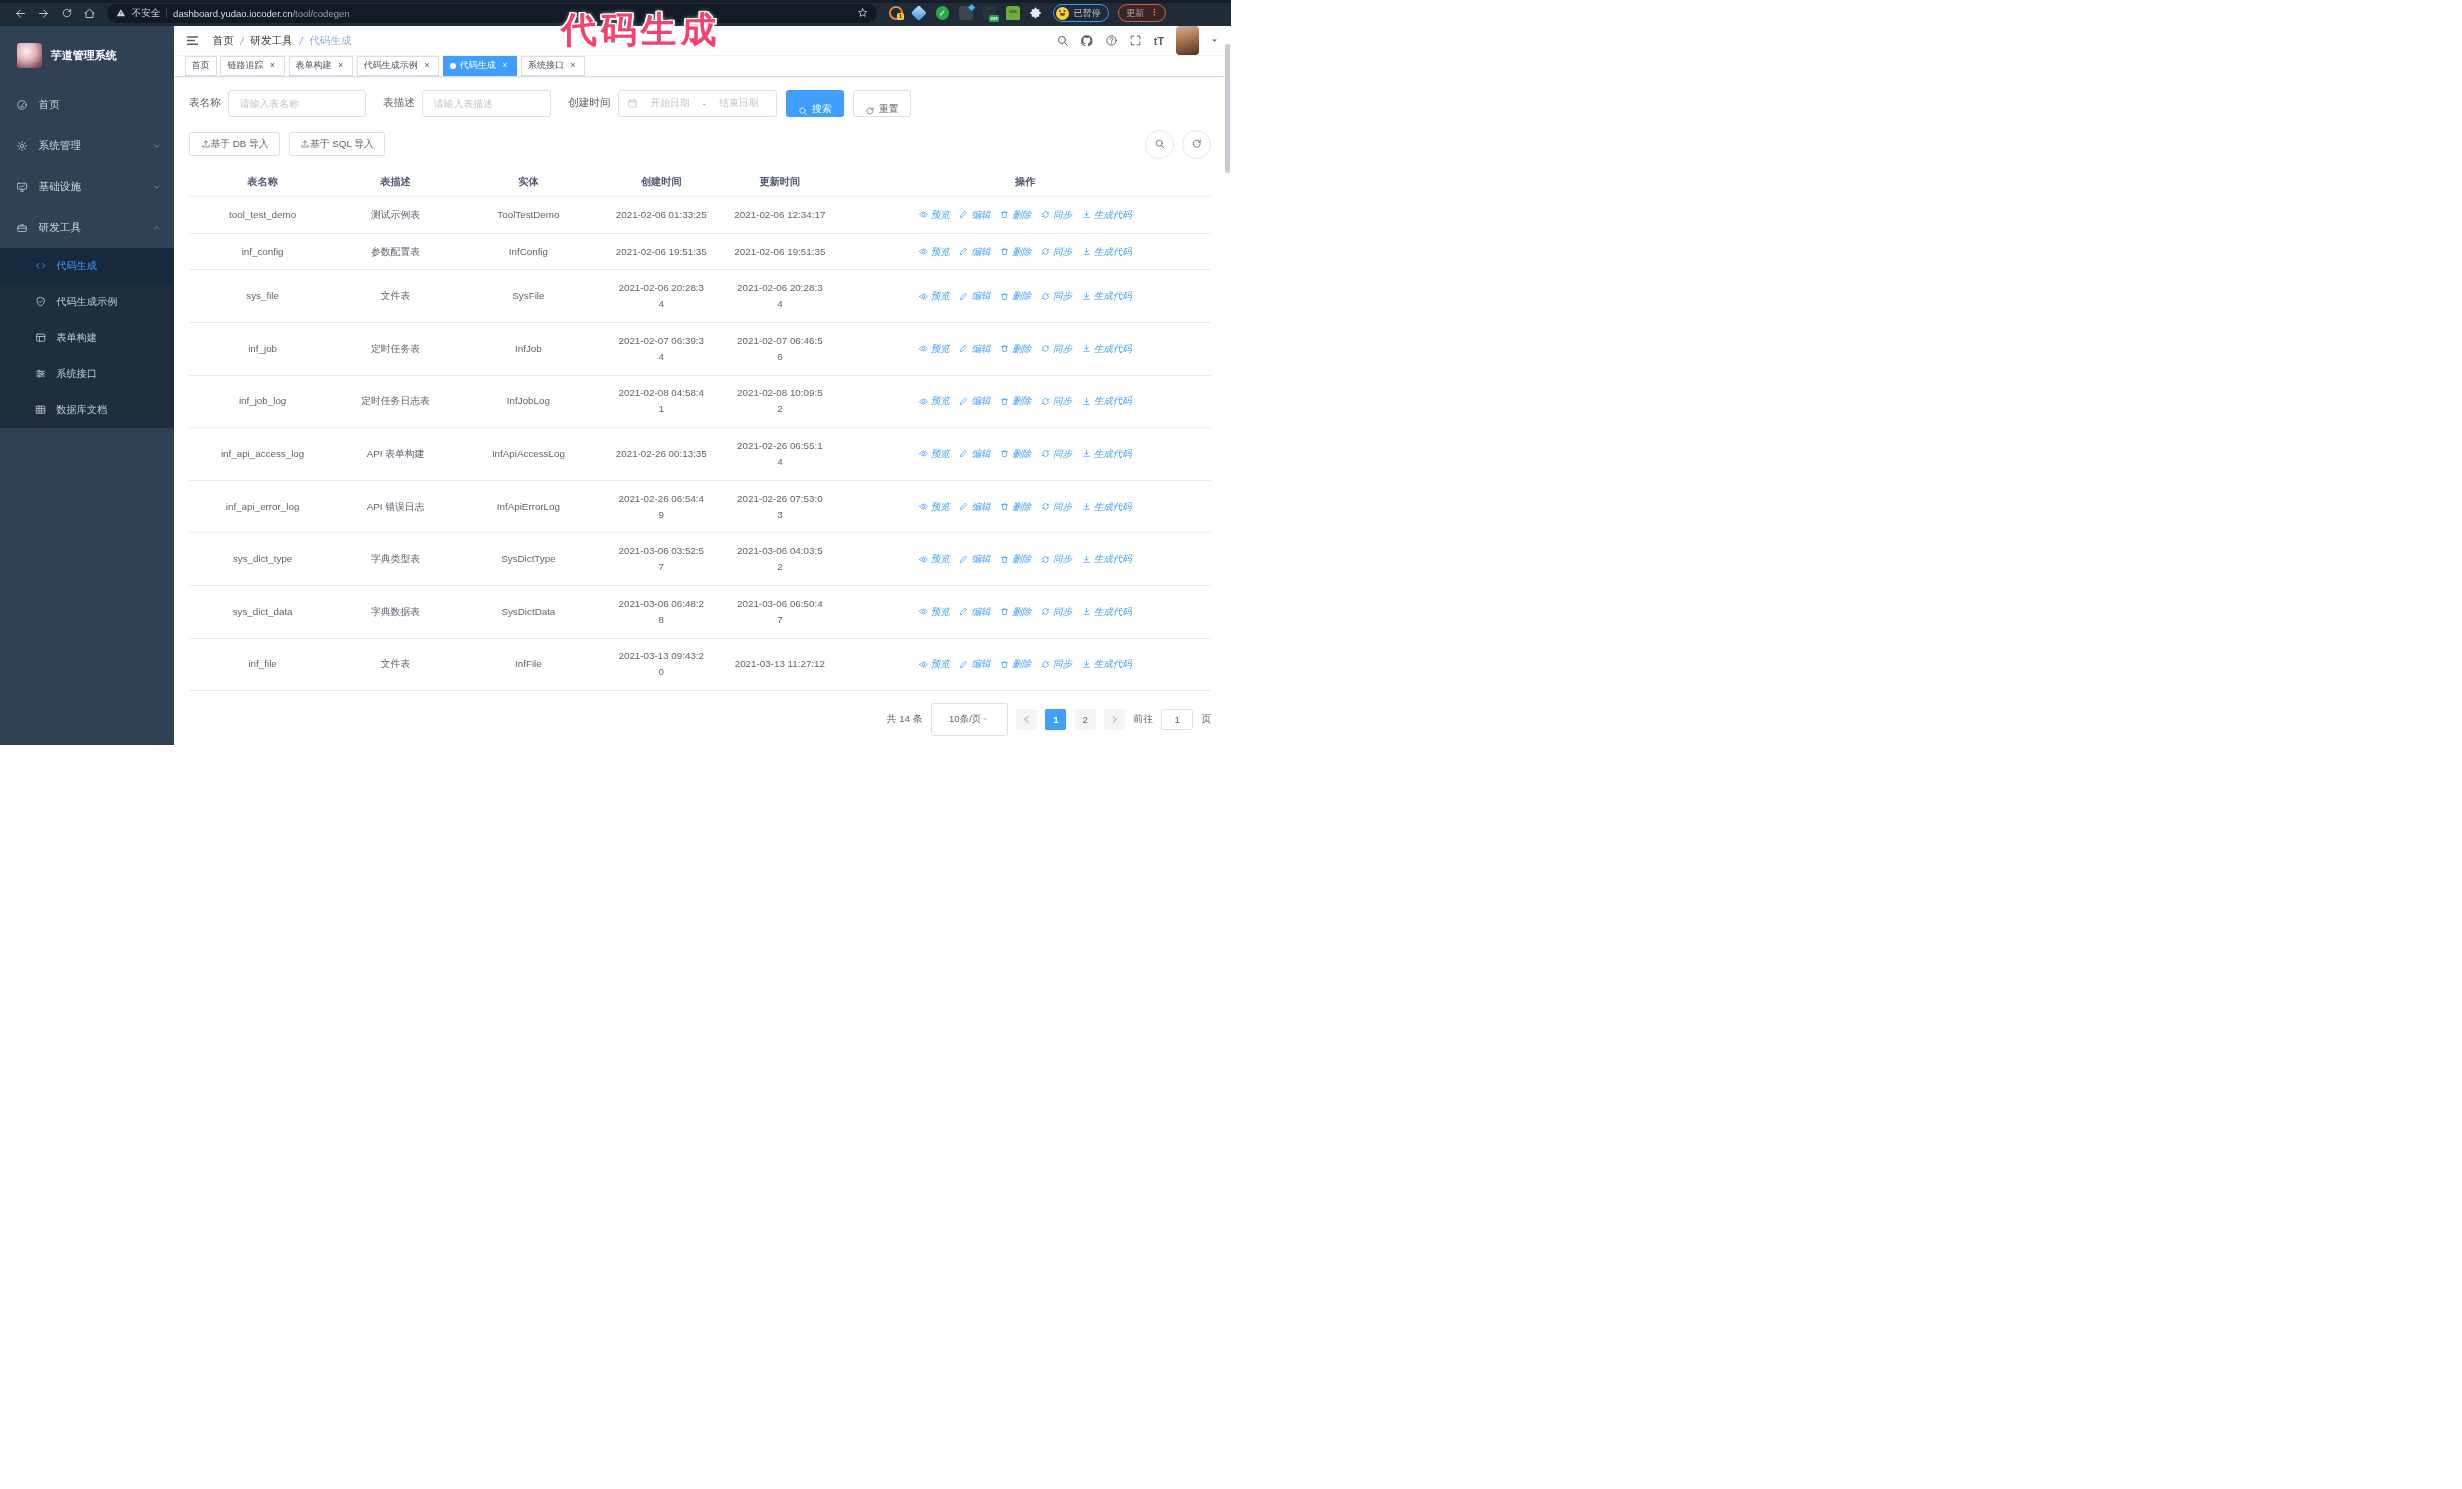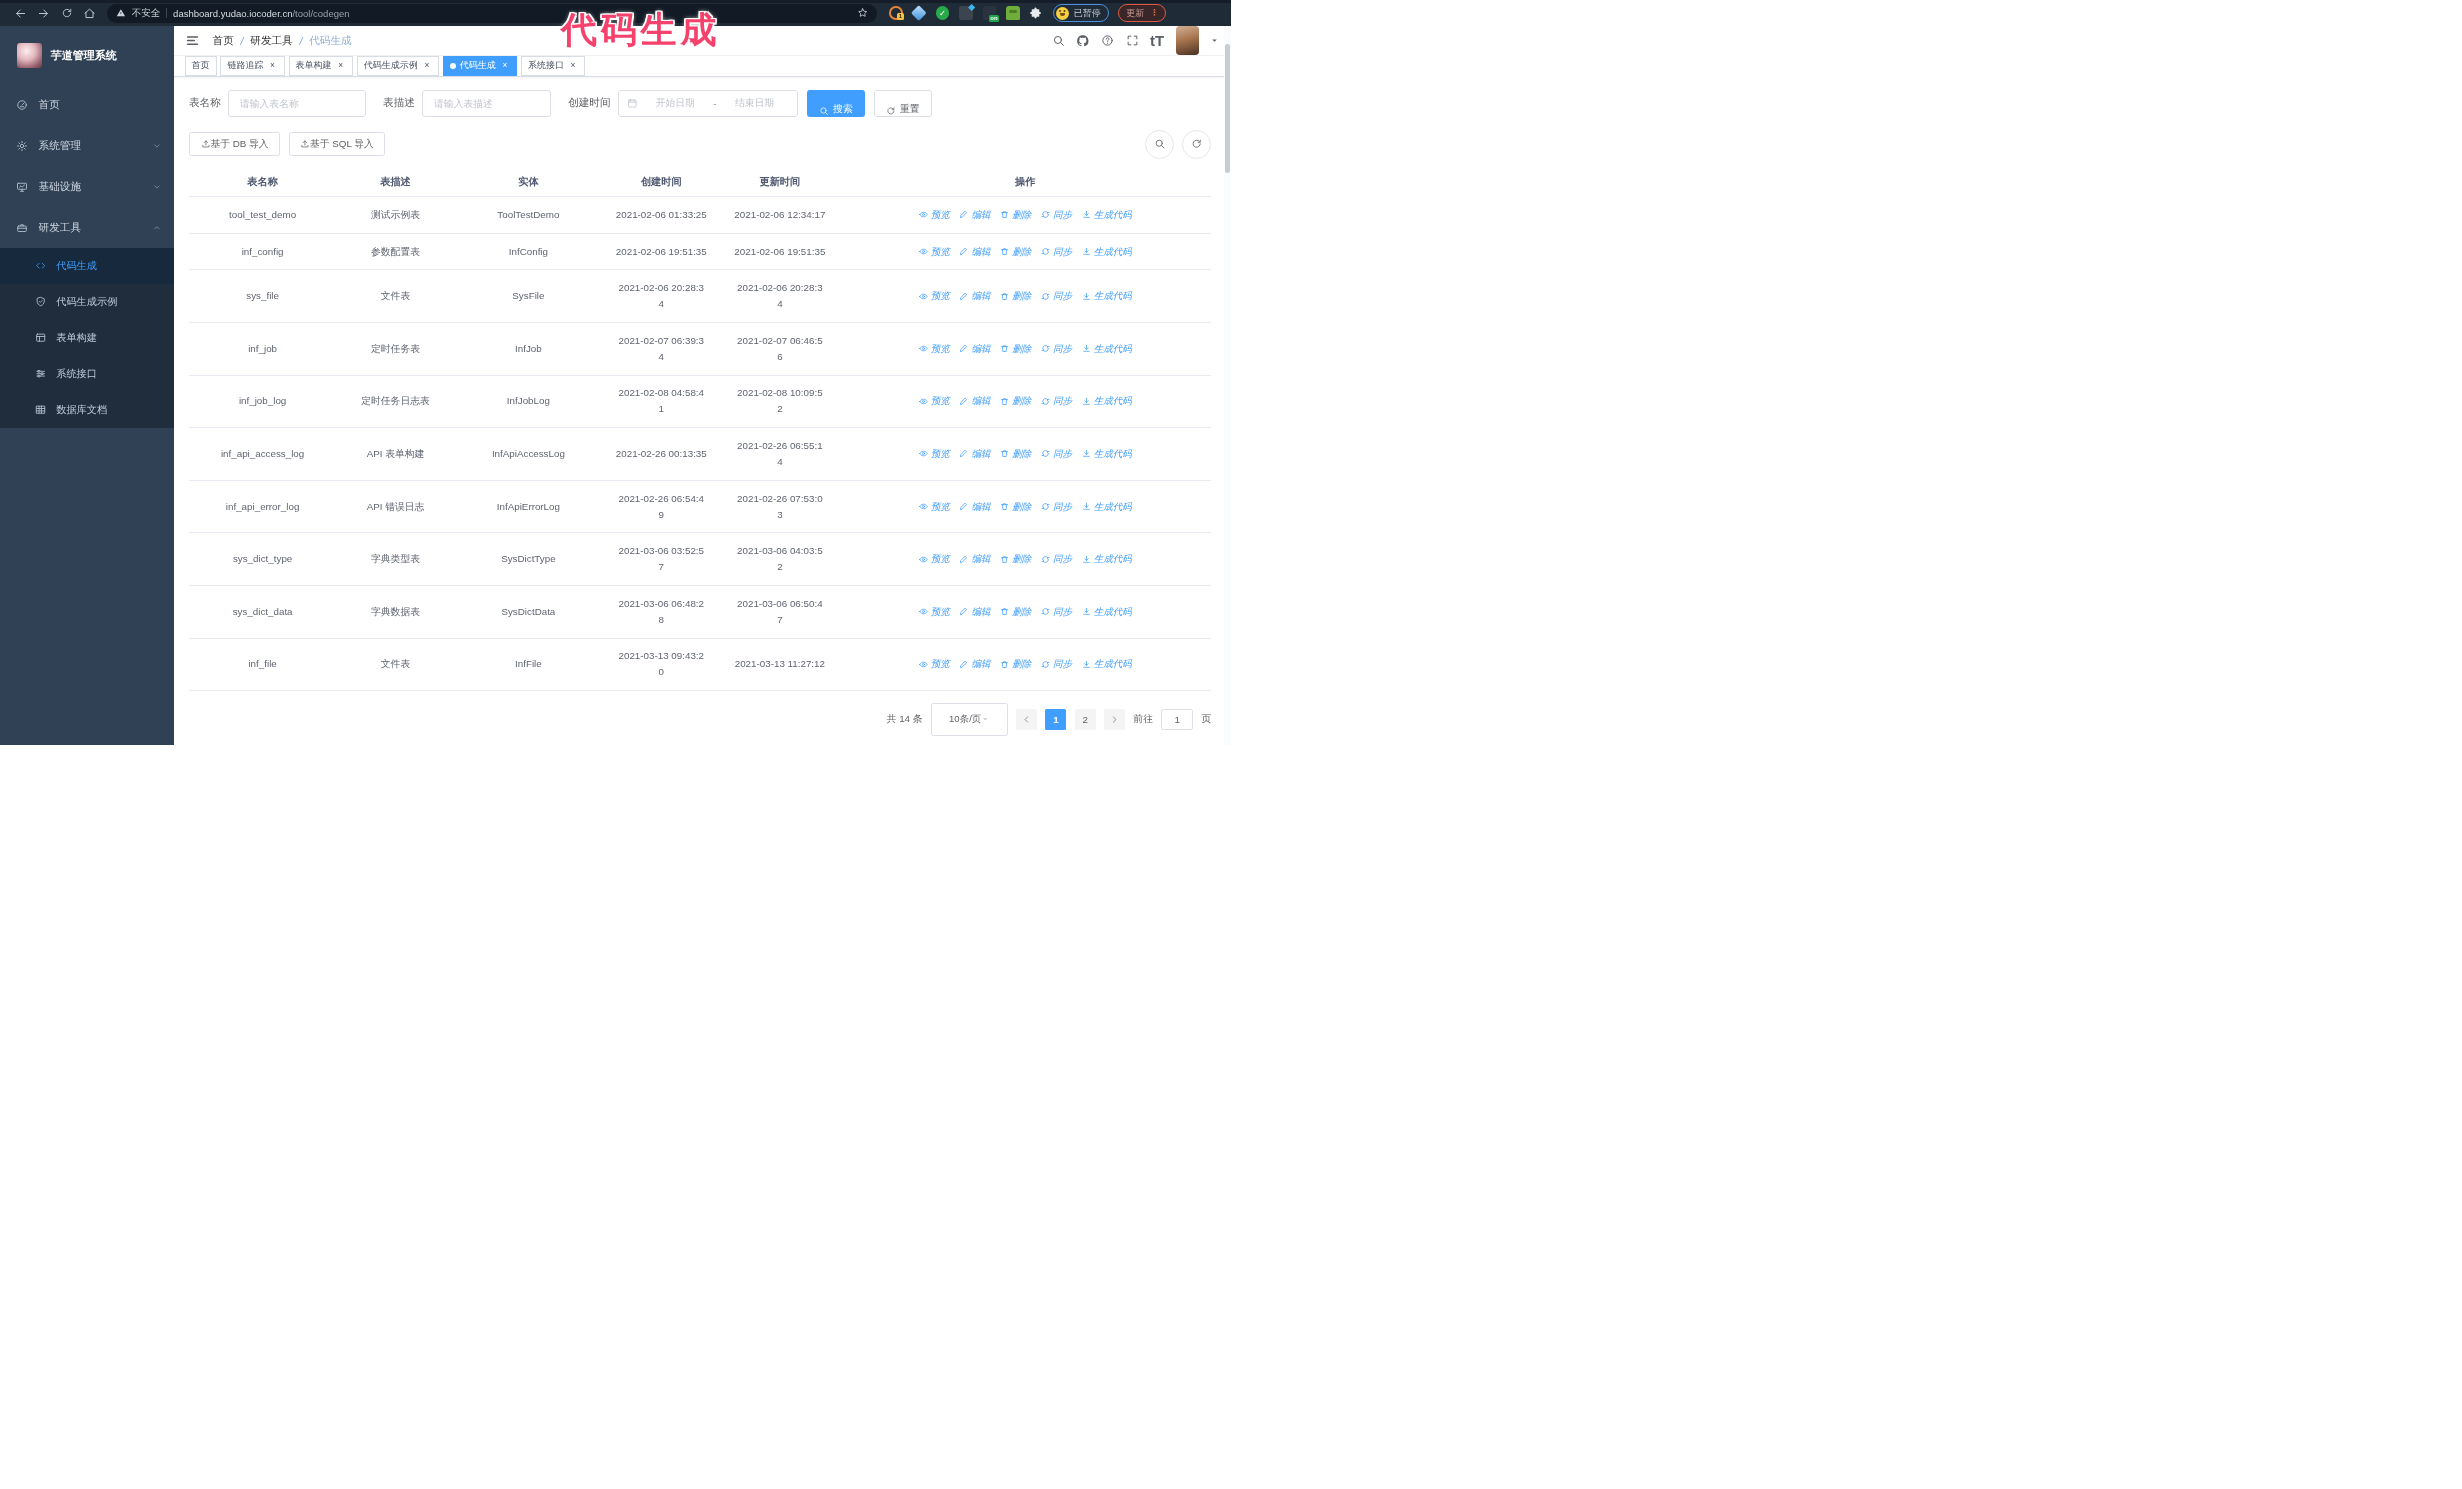--- a/index.html
+++ b/index.html
@@ -53,37 +53,37 @@
   .submenu-item.active { color:#409EFF; background:#17293d; }
 
   .content { flex:1; background:#fff; display:flex; flex-direction:column; position:relative; }
   .navbar { height:38px; display:flex; align-items:center; padding:0 12px 0 10.6px; border-bottom:0.8px solid #f0f1f4; }
   .hamburger { color:#5a5e66; cursor:pointer; }
   .breadcrumb { margin-left:13px; font-size:10.6px; color:#303133; display:flex; align-items:center; }
   .crumb-sep { color:#79a8e8; margin:0 6.8px; font-style:italic; }
   .crumb-last { color:#8fafd6; }
   .nav-right { margin-left:auto; display:flex; align-items:center; gap:11.4px; color:#5a5e66; }
   .nav-right .nicon { cursor:pointer; }
-  .tT { font-size:15px; font-weight:700; cursor:pointer; }
+  .tT { font-size:11px; font-weight:700; cursor:pointer; }
   .avatar { width:23px; height:29px; border-radius:3.8px; background:linear-gradient(165deg,#caa486 10%,#a8764f 45%,#6e4a34 80%,#473021); cursor:pointer; }
   .caret { color:#5a5e66; cursor:pointer; }
 
   .tags-bar { height:26px; display:flex; align-items:center; gap:3.8px; padding:0 10.6px; border-bottom:0.8px solid #d8dce5; box-shadow:0 0.8px 2.3px rgba(0,21,41,.08); }
   .tag { height:19.7px; display:flex; align-items:center; gap:3.8px; padding:0 6px; border:0.8px solid #d8dce5; background:#fff; color:#495060; font-size:9px; cursor:pointer; }
   .tag .dot { width:6px; height:6px; border-radius:50%; background:#fff; }
   .tag.active { background:#409EFF; border-color:#409EFF; color:#fff; }
   .tag .x { font-size:8.3px; width:10.6px; height:10.6px; line-height:9.8px; text-align:center; border-radius:50%; }
 
   .page { flex:1; padding:13px 19.7px 0 15px; display:flex; flex-direction:column; }
   .filters { display:flex; align-items:center; font-size:10.6px; color:#606266; margin-bottom:13px; }
   .filters label { margin-right:7.6px; }
   .inp { height:27px; border:0.8px solid #dcdfe6; border-radius:3px; padding:0 10.6px; font-size:9.8px; color:#606266; outline:none; }
   .inp::placeholder { color:#c0c4cc; }
   .sp { width:16.7px; flex:none; }
-  .date-range { width:180px; height:27px; border:0.8px solid #dcdfe6; border-radius:3px; display:flex; align-items:center; padding:0 7.6px; color:#c0c4cc; font-size:9.8px; gap:3px; }
+  .date-range { width:159px; height:27px; border:0.8px solid #dcdfe6; border-radius:3px; display:flex; align-items:center; padding:0 7.6px; color:#c0c4cc; font-size:9.8px; gap:3px; }
   .date-range .cal { color:#c0c4cc; flex:none; }
   .date-range .d { flex:1; text-align:center; }
   .btn { height:27px; border-radius:3px; padding:0 11.4px; font-size:9.8px; display:flex; align-items:flex-end; gap:3.8px; cursor:pointer; border:0.8px solid transparent; }
   .btn.primary { background:#409EFF; color:#fff; margin-left:9px; }
   .btn.plain { background:#fff; border-color:#dcdfe6; color:#606266; margin-left:9px; }
 
   .toolbar-row { display:flex; align-items:center; gap:8.3px; margin-bottom:8.3px; }
   .btn-outline { height:24px; padding:0 10.6px; border:0.8px solid #dcdfe6; border-radius:2.3px; background:#fff; color:#606266; font-size:9.8px; display:flex; align-items:center; gap:0; cursor:pointer; }
   .circles { margin-left:auto; display:flex; gap:8.3px; }
   .circle-btn { width:29px; height:29px; border-radius:50%; border:0.8px solid #e4e7ec; background:#fff; display:flex; align-items:center; justify-content:center; color:#5f6368; cursor:pointer; }

